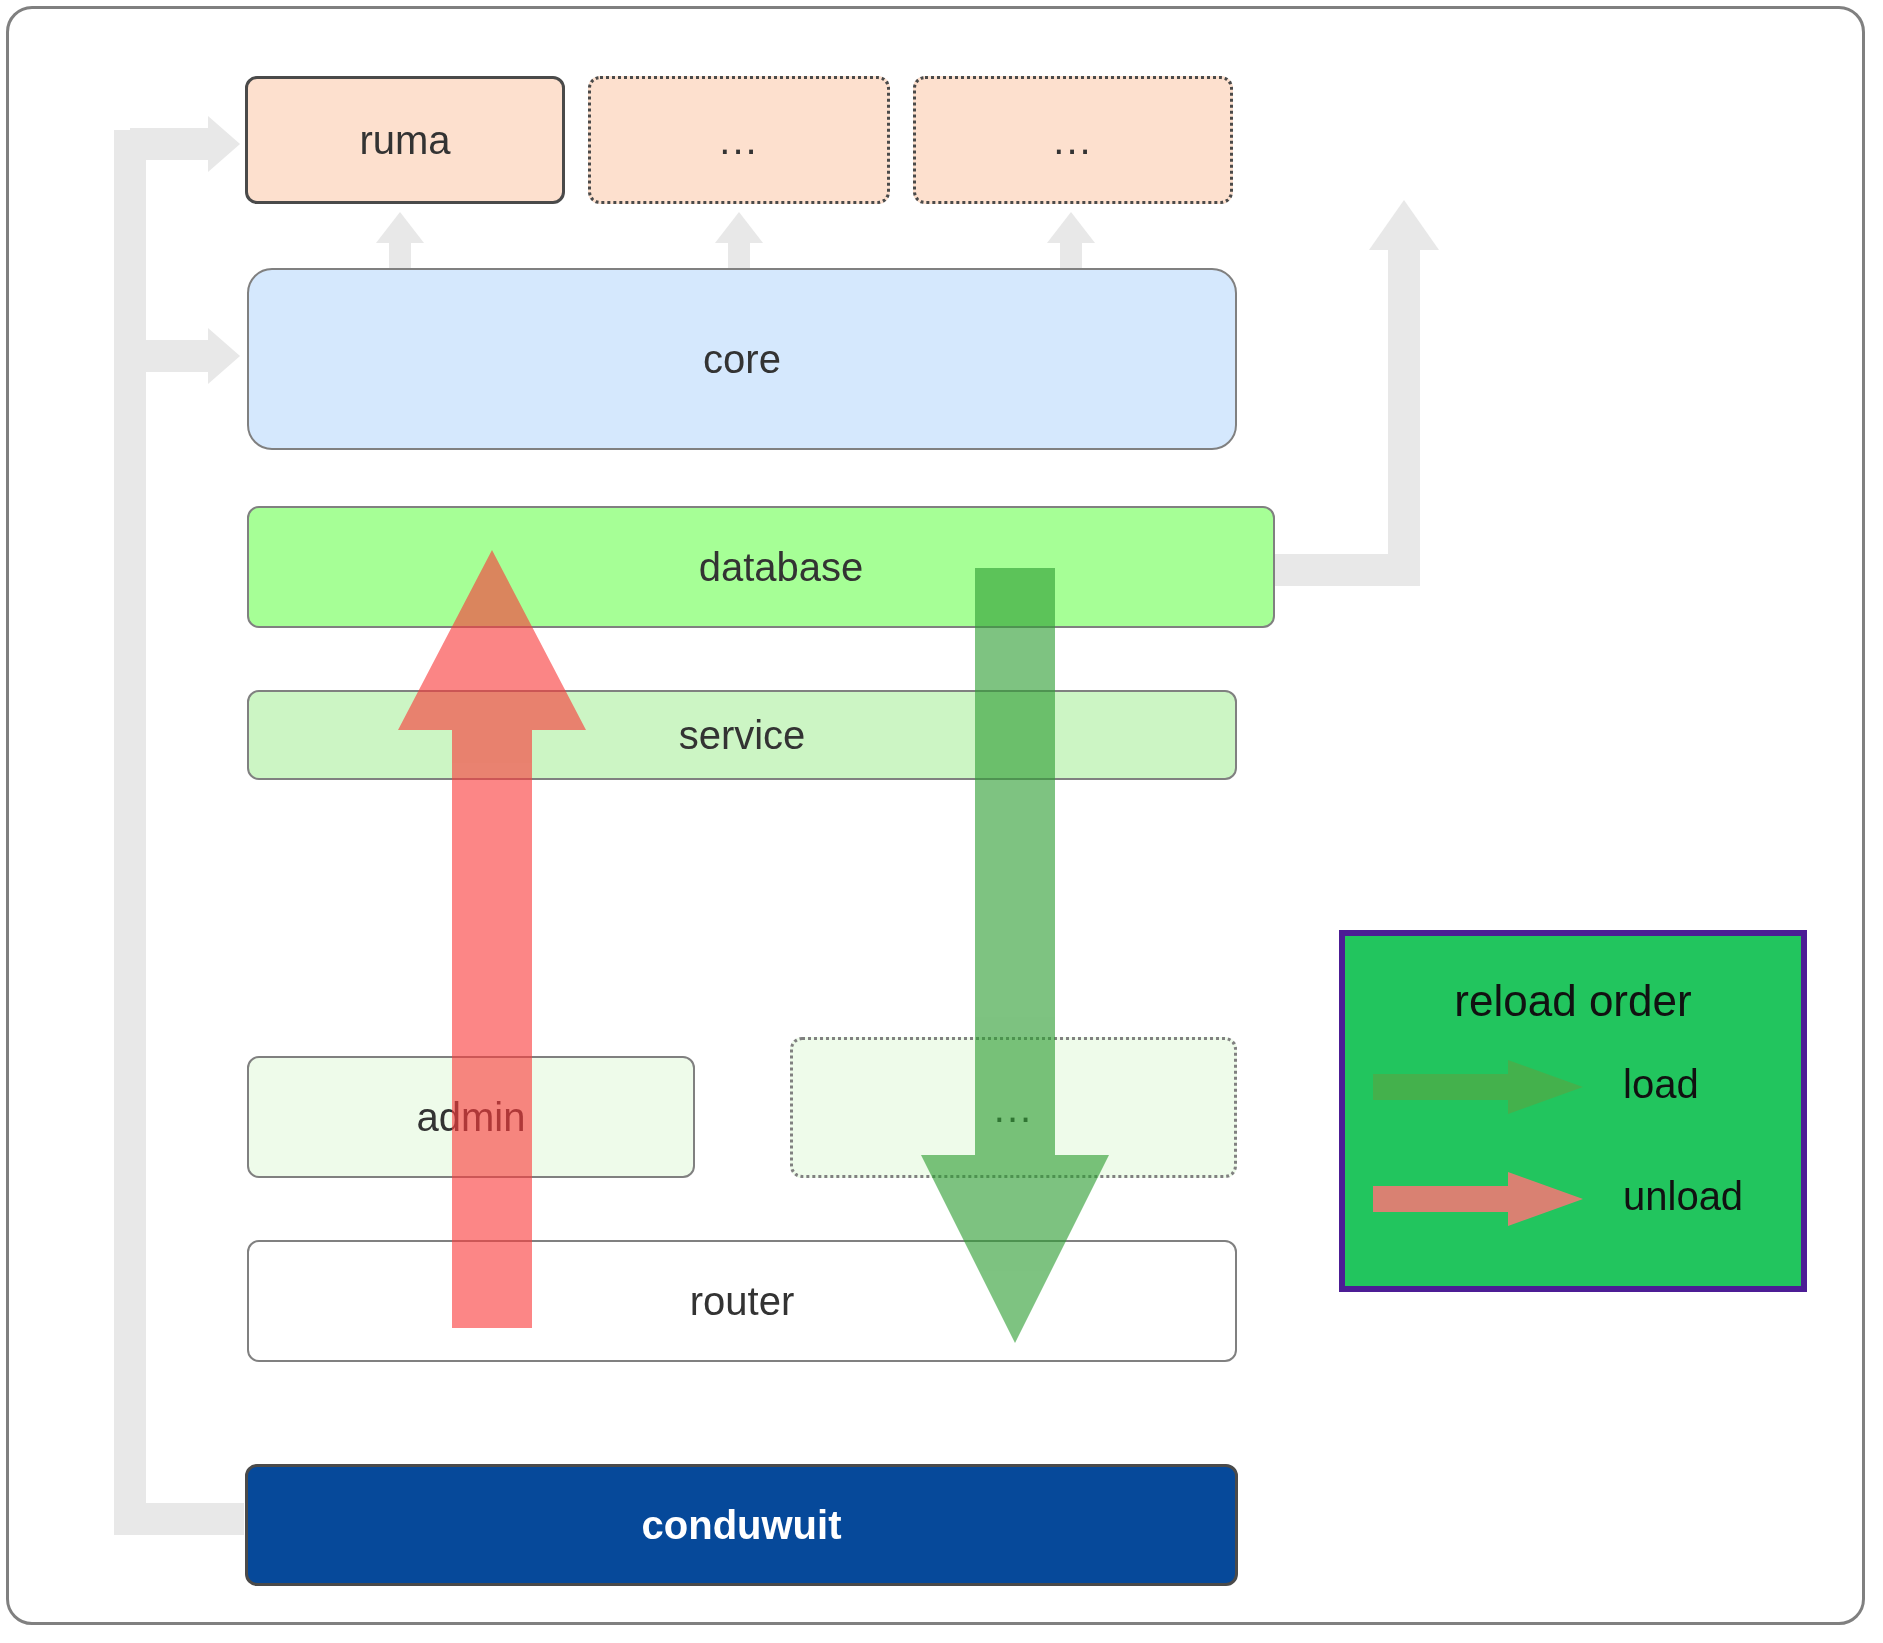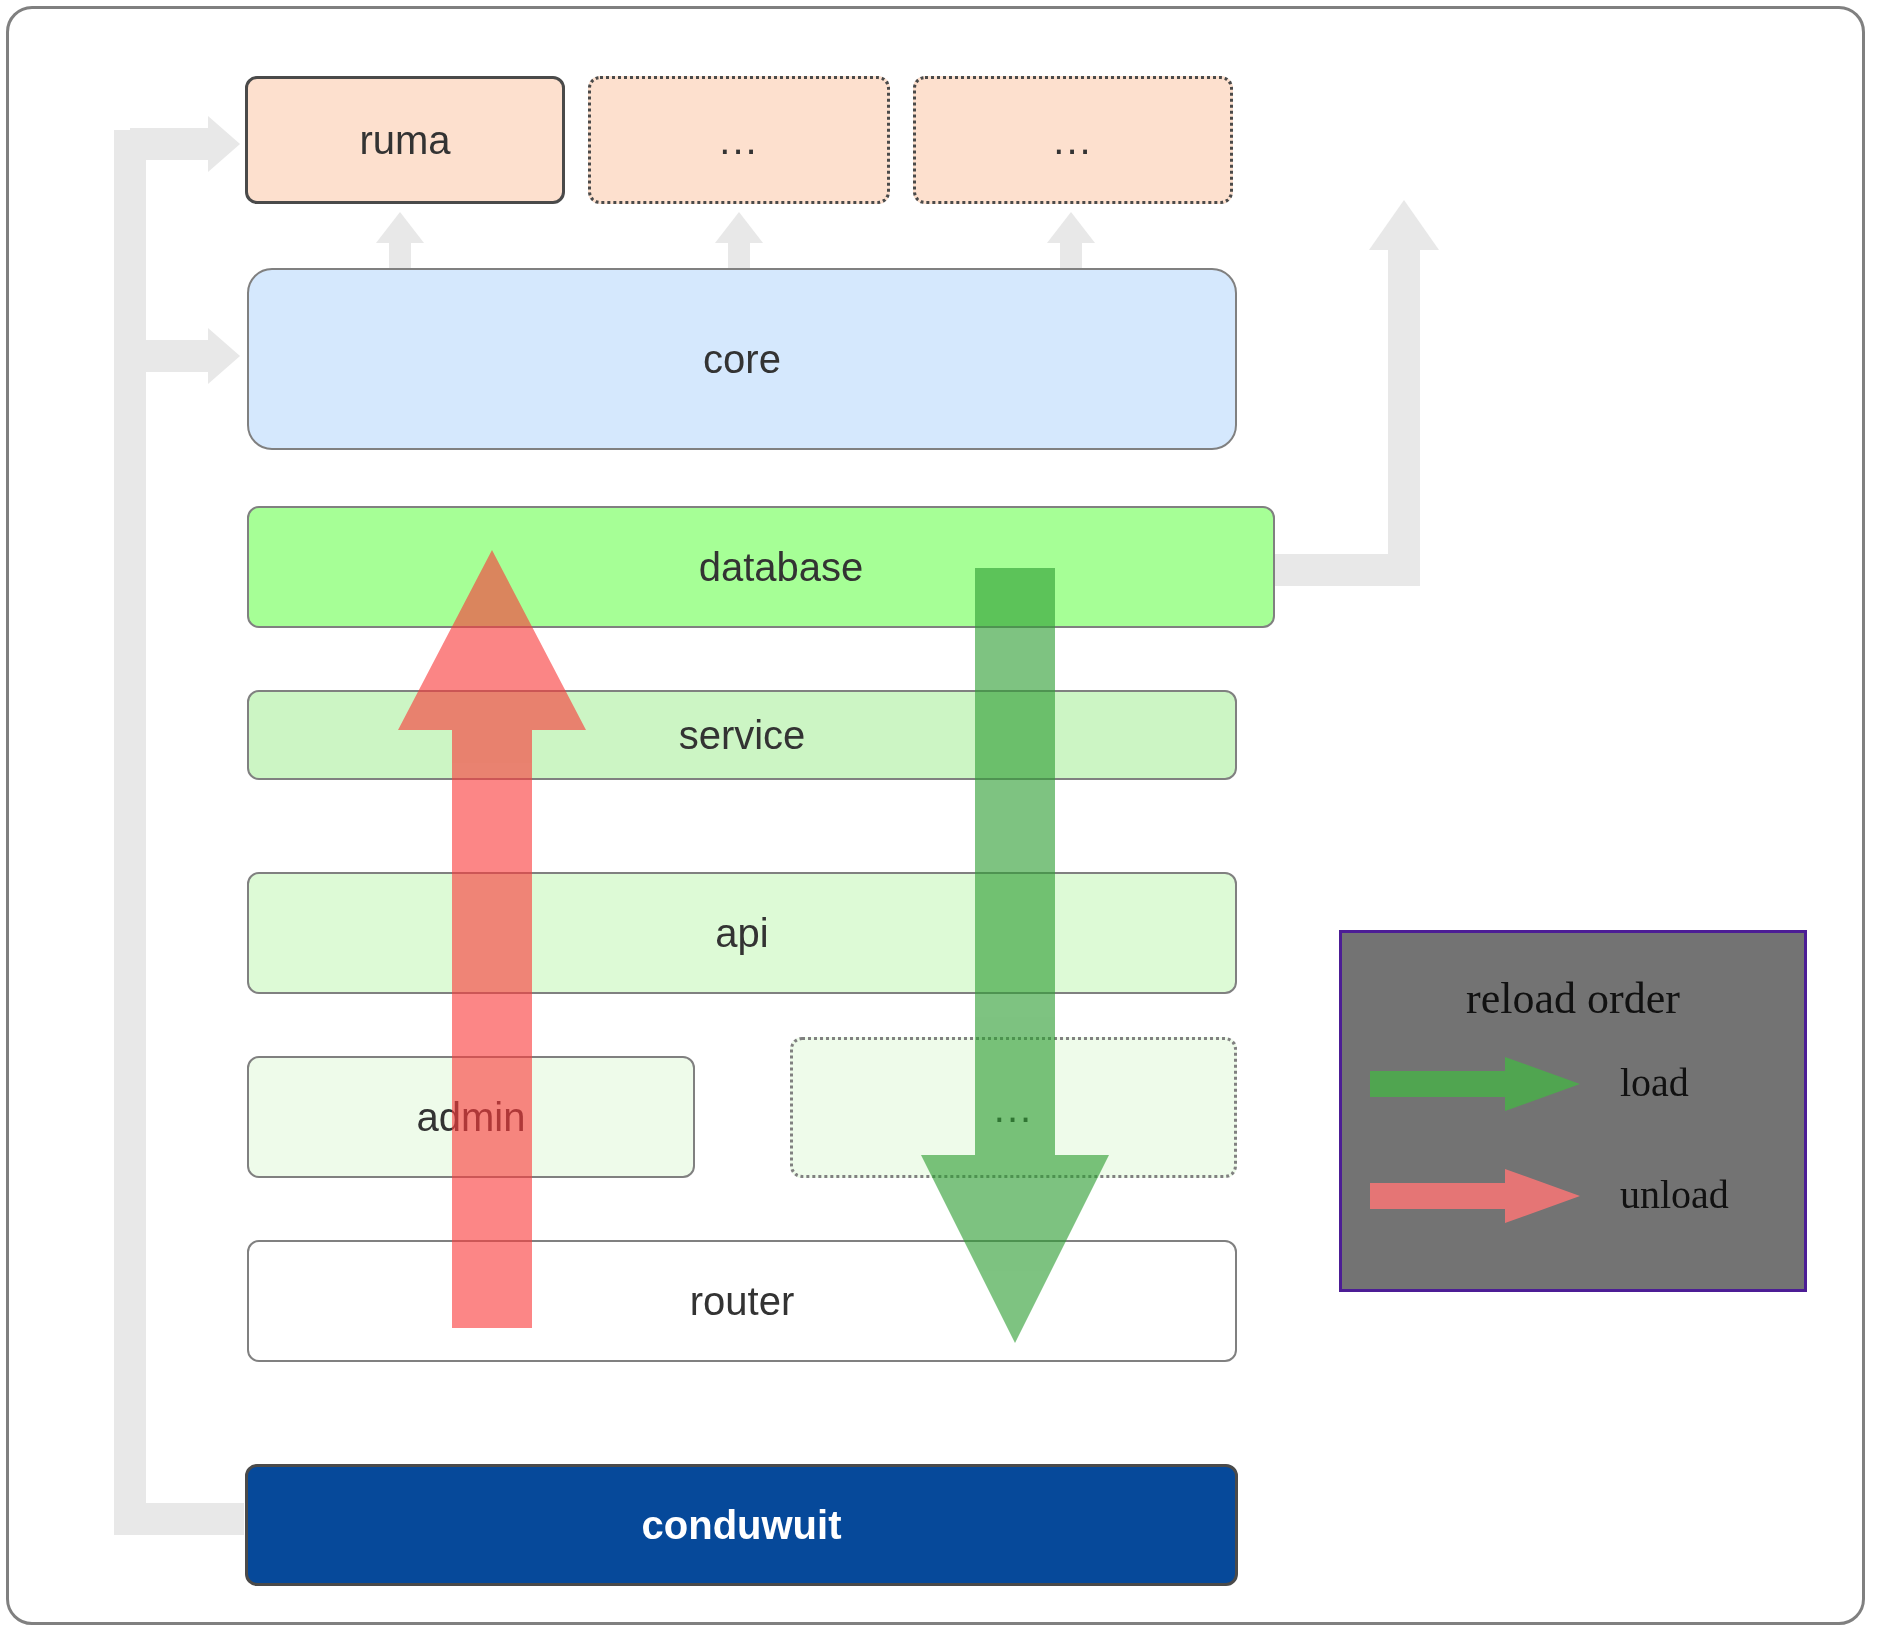--- a/index.html
+++ b/index.html
@@ -48,23 +48,22 @@
     text-align: center;
   }
   .node.solid { border: 3px solid #4a4a4a; }
   .node.dotted { border: 3px dotted #4a4a4a; }
   .node.thin { border: 2px solid #808080; }
   .node.thin-dotted { border: 3px dotted #808080; }
   .dots { letter-spacing: 2px; }
   .legend-box {
     position: absolute;
     box-sizing: border-box;
-    background: #737373;
-    border: 3px solid #4c1d95;
-    font-family: Liberation Serif, serif;
+    background: #22c55e;
+    border: 6px solid #4c1d95;
   }
   .legend-title {
     position: absolute;
     width: 100%;
     text-align: center;
     font-size: 44px;
     color: #111111;
   }
   .legend-label {
     position: absolute;
@@ -139,23 +138,20 @@
   </div>
 
   <div class="node thin" style="left:247px; top:506px; width:1028px; height:122px; background:#a6ff96;padding-left:40px;">
     <span>database</span>
   </div>
 
   <div class="node thin" style="left:247px; top:690px; width:990px; height:90px; background:#ccf5c4;">
     <span>service</span>
   </div>
 
-  <div class="node thin" style="left:247px; top:872px; width:990px; height:122px; background:#ddfad6;">
-    <span>api</span>
-  </div>
 
   <div class="node thin" style="left:247px; top:1056px; width:448px; height:122px; background:#eefbea;">
     <span>admin</span>
   </div>
 
   <div class="node thin-dotted" style="left:790px; top:1037px; width:447px; height:141px; background:#eefbea;">
     <span class="dots">...</span>
   </div>
 
   <div class="node thin" style="left:247px; top:1240px; width:990px; height:122px; background:#ffffff;">

